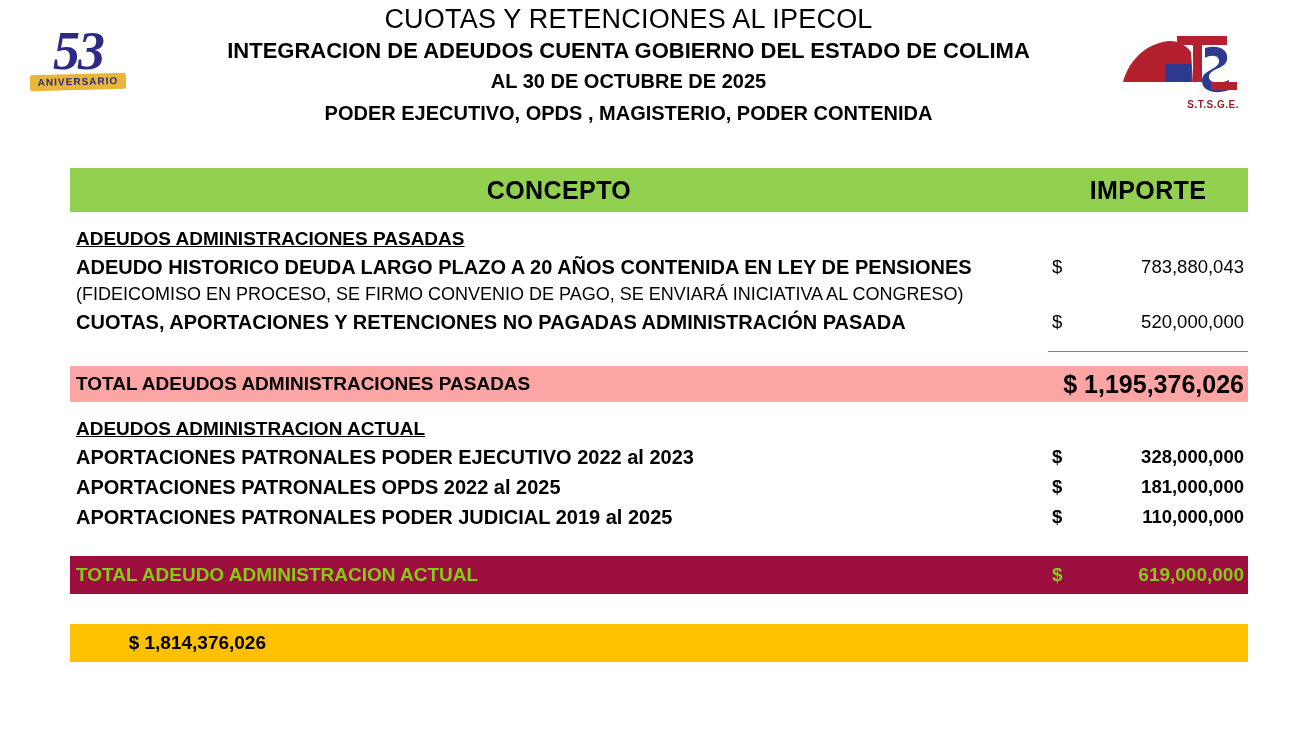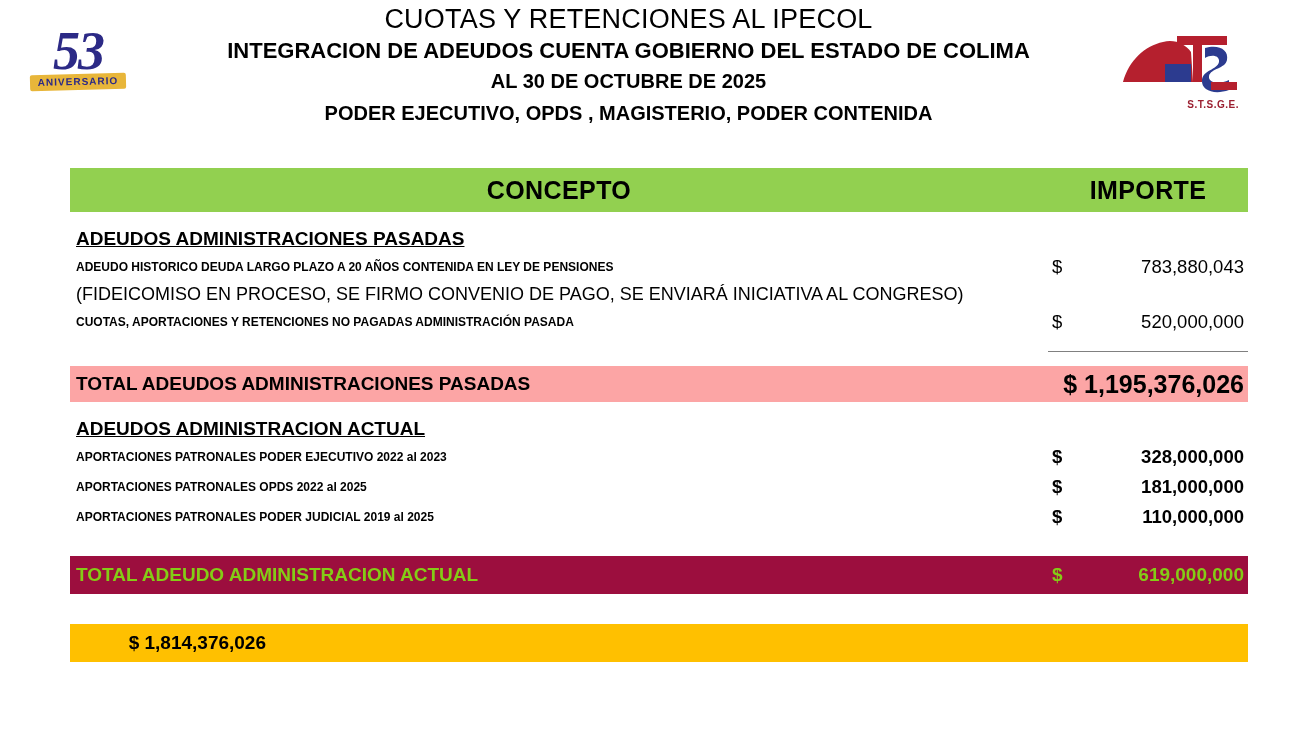--- a/index.html
+++ b/index.html
@@ -170,21 +170,21 @@
     padding-top: 16px;
     padding-bottom: 2px;
     padding-left: 6px;
   }
 
   .line-item {
     padding-top: 2px;
     padding-bottom: 2px;
   }
   .line-item .c-concept {
-    font-size: 12px;
+    font-size: 20px;
     font-weight: bold;
     line-height: 26px;
   }
   .line-item .c-amount {
     font-size: 18.5px;
     line-height: 26px;
   }
   .note-text {
     font-size: 18px;
     font-weight: normal;

